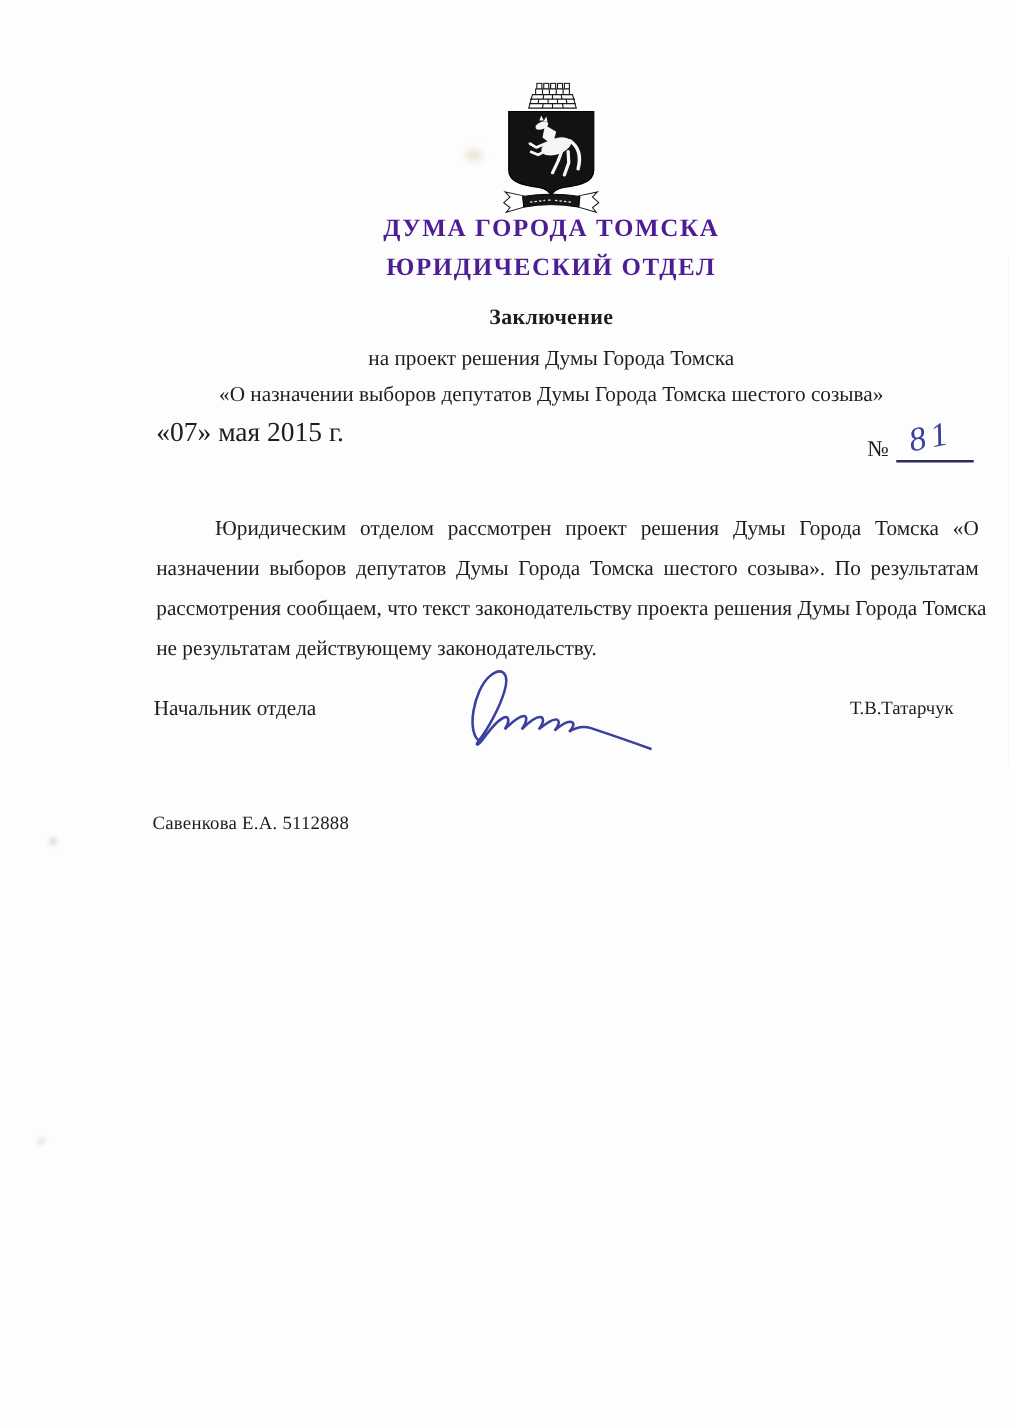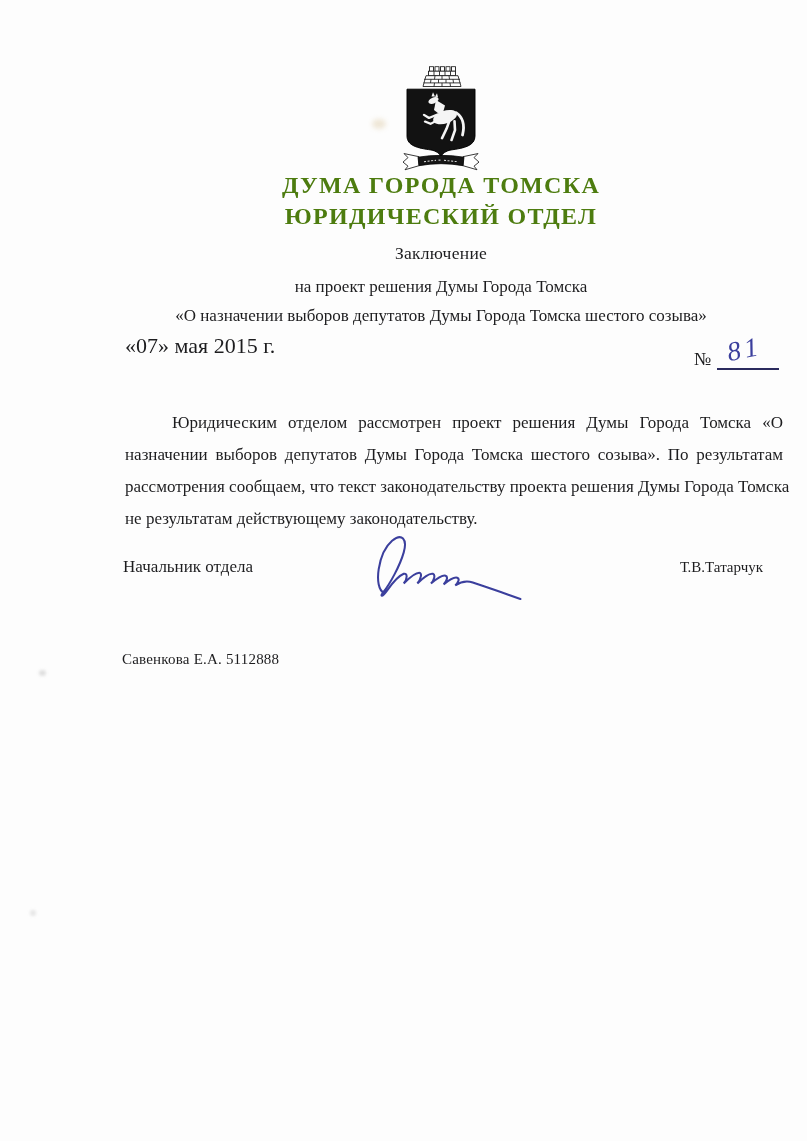--- a/index.html
+++ b/index.html
@@ -13,25 +13,25 @@
     color: #1d1d1f;
     overflow: hidden;
   }
   .abs { position: absolute; }
 
   
   .emblem { left: 391px; top: 64px; width: 100px; height: 108px; }
 
   
   .center-line { left: 125px; right: 50px; text-align: center; }
-  .org-line { font-weight: bold; font-size: 24px; letter-spacing: 1.3px; color: #4d7c0f; }
+  .org-line { font-weight: bold; font-size: 20px; letter-spacing: 1.3px; color: #4c1d95; }
   .org1 { top: 172px; }
   .org2 { top: 203px; }
 
-  .doc-heading { top: 243px; font-weight: normal; font-size: 17.5px; letter-spacing: 0.3px; }
+  .doc-heading { top: 243px; font-weight: bold; font-size: 17.5px; letter-spacing: 0.3px; }
   .subj { font-size: 17px; }
   .subj1 { top: 277px; text-align: center; }
   .subj2 { top: 306px; }
 
   
   .date { left: 125px; top: 333px; font-size: 22px; }
   .num-group { right: 28px; top: 342px; }
   .num-label { font-size: 18px; }
   .num-line {
     display: inline-block;

